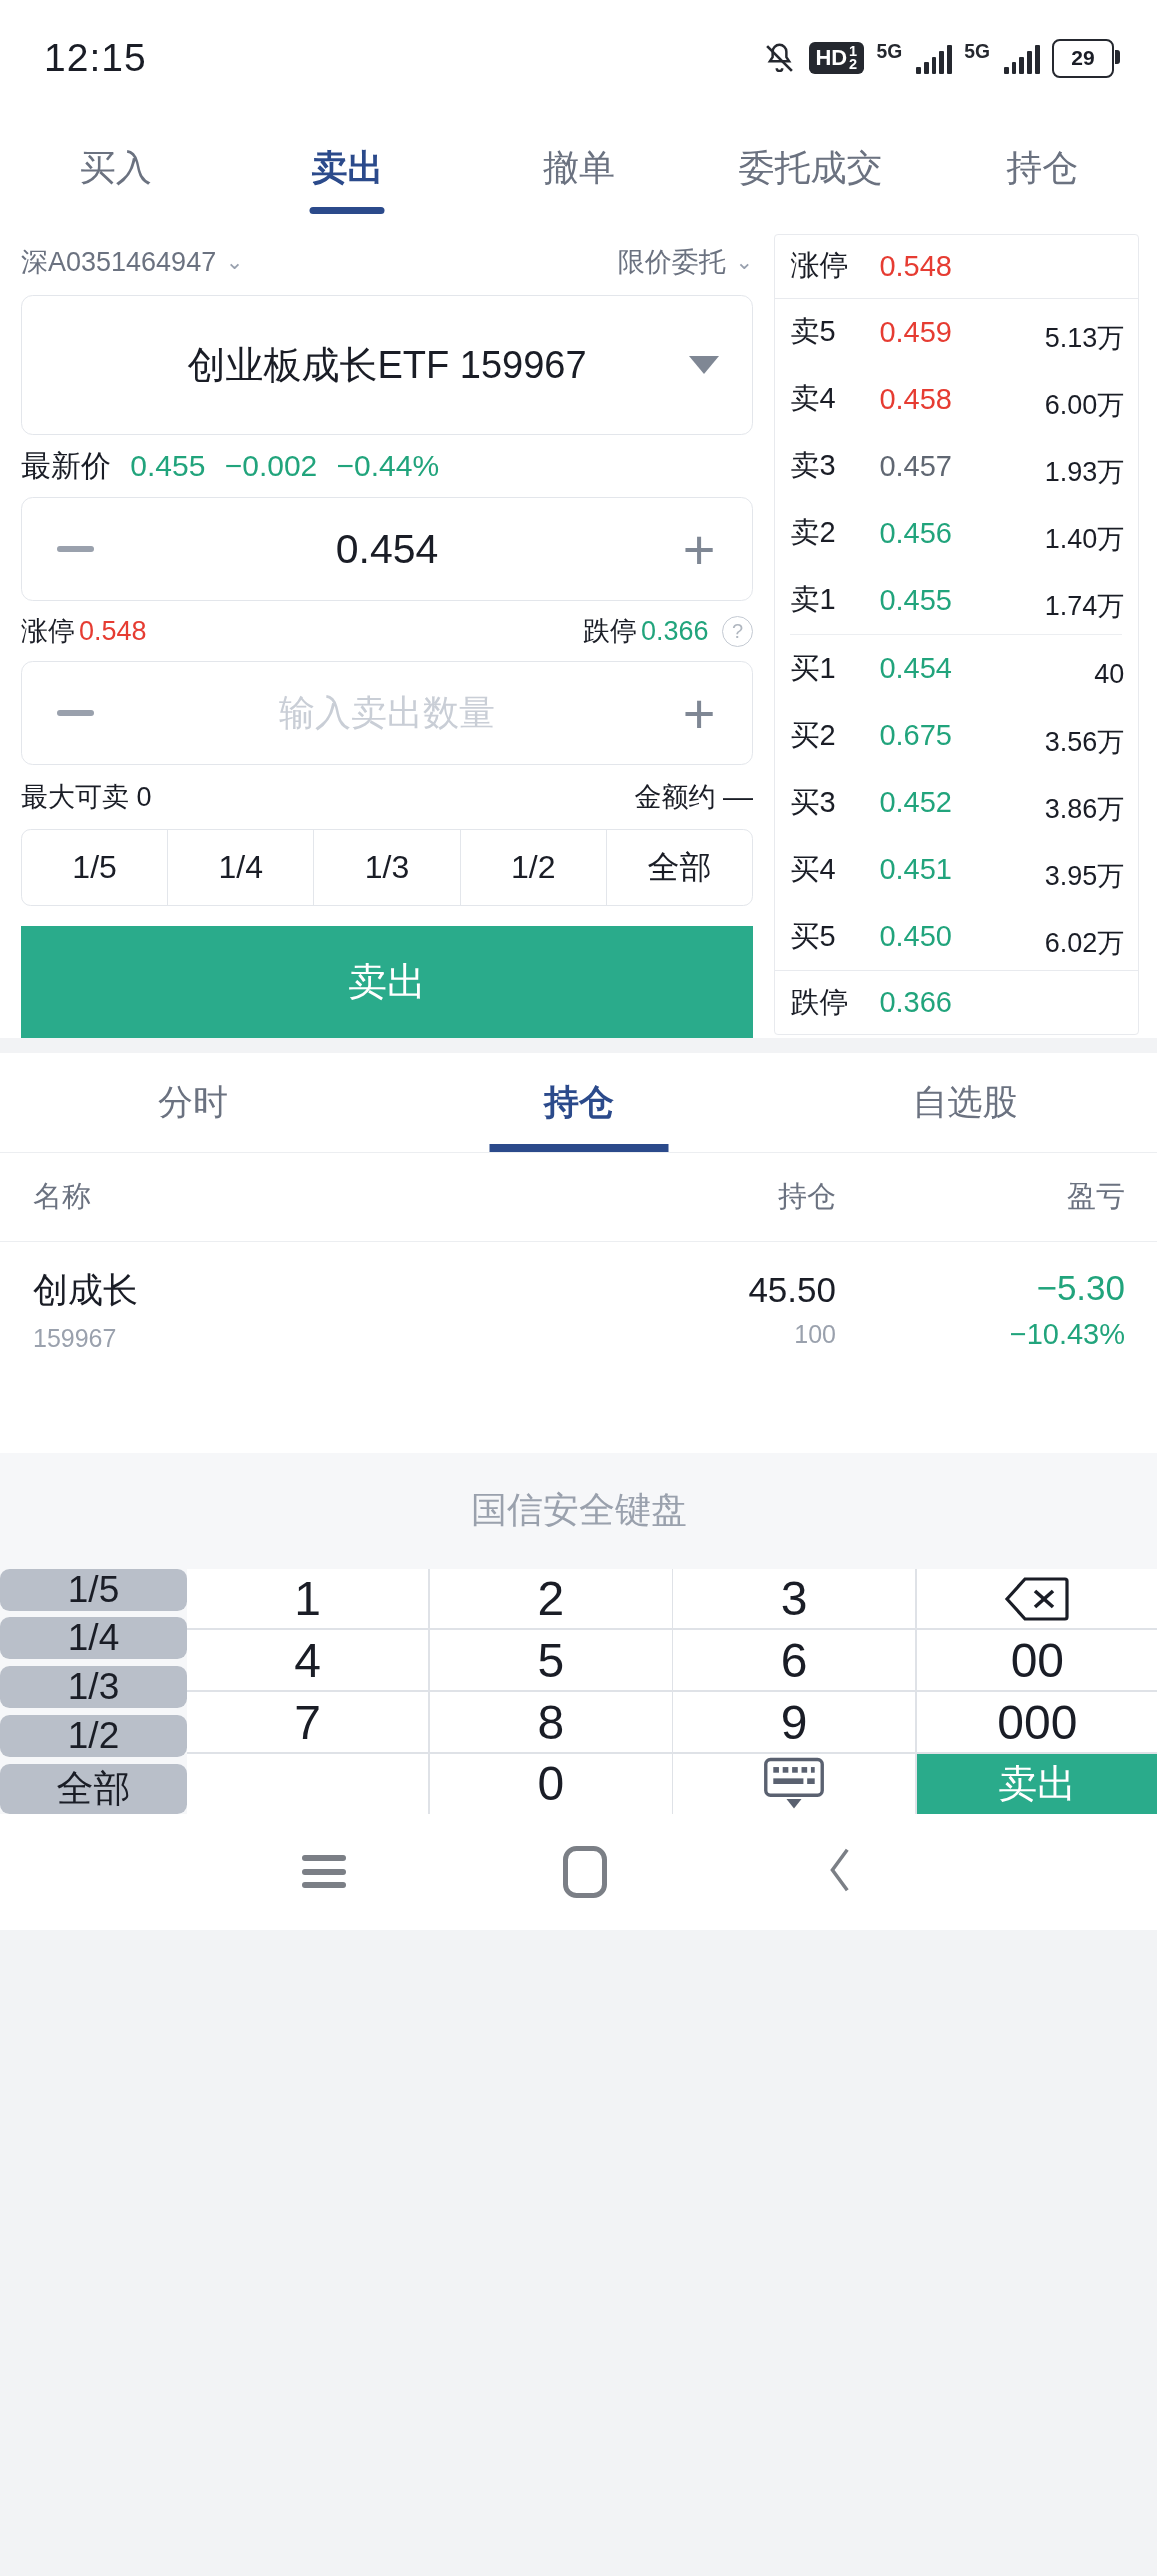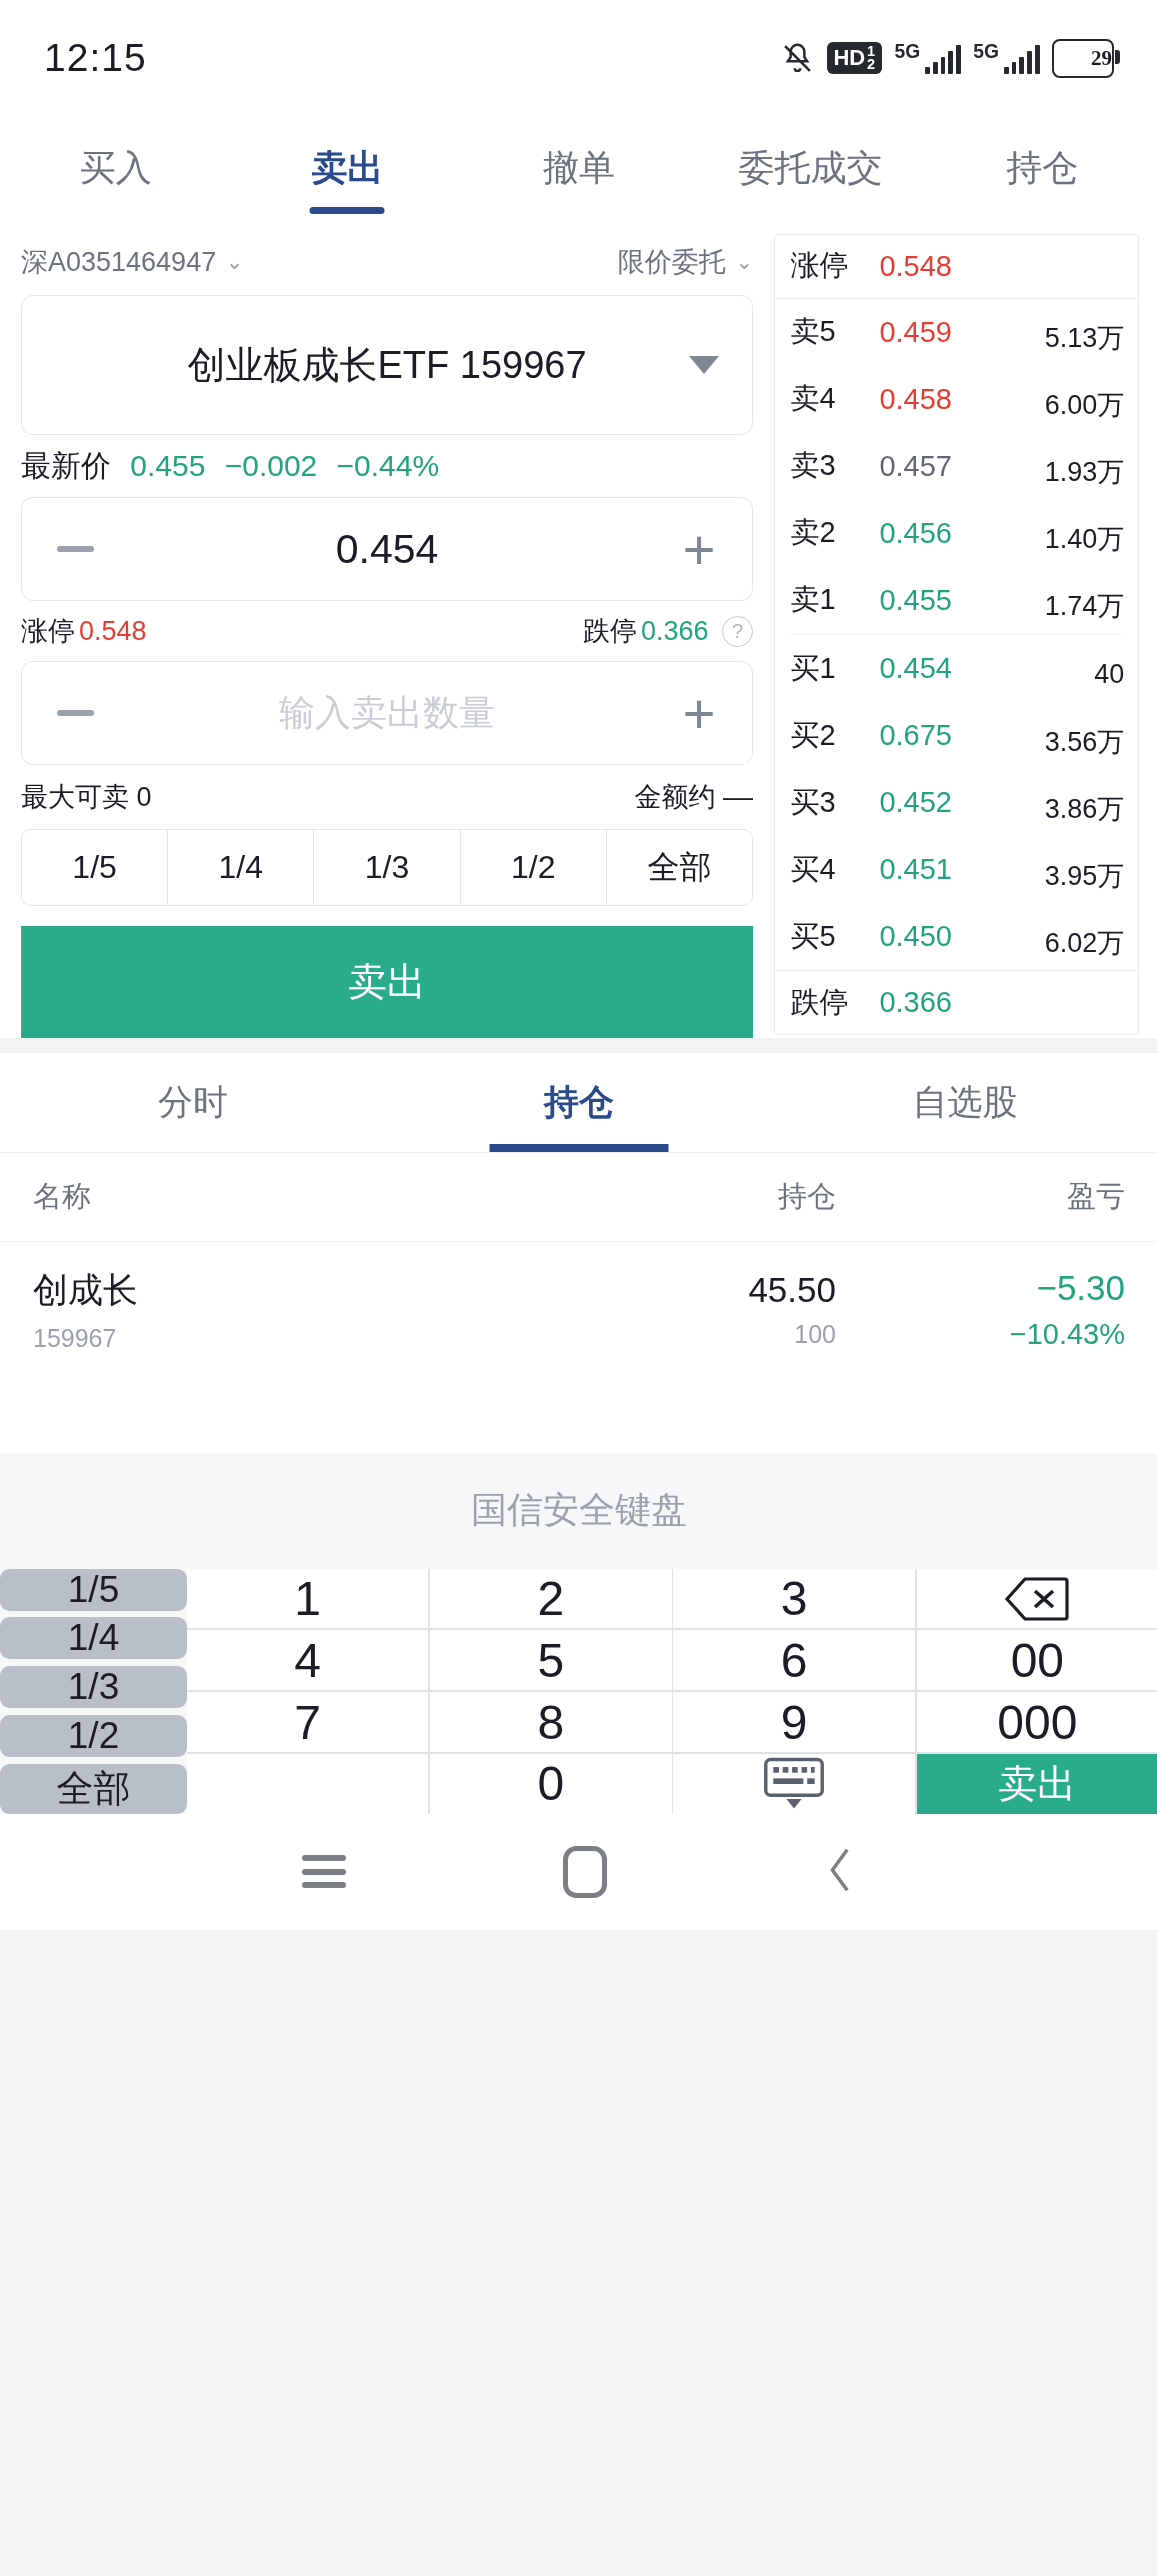--- a/index.html
+++ b/index.html
@@ -12,29 +12,29 @@
   .screen { position:relative; width:1158px; height:2576px; overflow:hidden; background:#f2f3f5; }
 
   
   .statusbar { height:116px; background:#fff; display:flex; align-items:center;
     justify-content:space-between; padding:0 44px; }
   .st-time { font-size:39px; font-weight:400; letter-spacing:1px; color:#1a1d26; }
   .st-icons { display:flex; align-items:center; gap:12.5px; }
   .ic { display:inline-flex; align-items:center; }
   .hd-badge { background:#25282f; color:#fff; font-size:22px; font-weight:700;
     border-radius:5.8px; padding:2.9px 6.8px; line-height:1; display:flex; align-items:center; }
-  .sig-wrap { display:flex; align-items:flex-end; gap:5px; }
+  .sig-wrap { display:flex; align-items:flex-end; gap:14px; }
   .fiveg { font-size:19.3px; font-weight:600; color:#25282f; line-height:1; margin-bottom:13.5px; }
   .bars { display:flex; align-items:flex-end; gap:2.9px; height:29px; }
   .bars i { width:4.8px; background:#25282f; display:block; border-radius:1px; }
   .bars i:nth-child(1){height:7.7px}.bars i:nth-child(2){height:12.5px}
   .bars i:nth-child(3){height:17.4px}.bars i:nth-child(4){height:23px}.bars i:nth-child(5){height:29px}
   .batt { border:2.9px solid #25282f; border-radius:7.7px; width:62px; height:39px;
-    display:flex; align-items:center; justify-content:flex-end; font-size:21px;
-    font-weight:600; position:relative;font-family:Liberation Serif, serif; }
+    display:flex; align-items:center; justify-content:center; font-size:21px;
+    font-weight:600; position:relative; }
   .batt::after { content:""; position:absolute; right:-7.7px; top:9.6px; width:4.8px; height:13.5px;
     background:#25282f; border-radius:0 2.9px 2.9px 0; }
 
   
   .header { height:104px; background:#fff; display:flex; align-items:center; padding:0 44px; }
   .hdr-back { width:68px; font-size:0; color:#3b5fa4; }
   .hdr-title { flex:1; text-align:center; font-size:40px; font-weight:500; color:#1a1d26; }
   .hdr-right { width:145px; text-align:right; font-size:35px; color:#1a1d26; }
 
   

